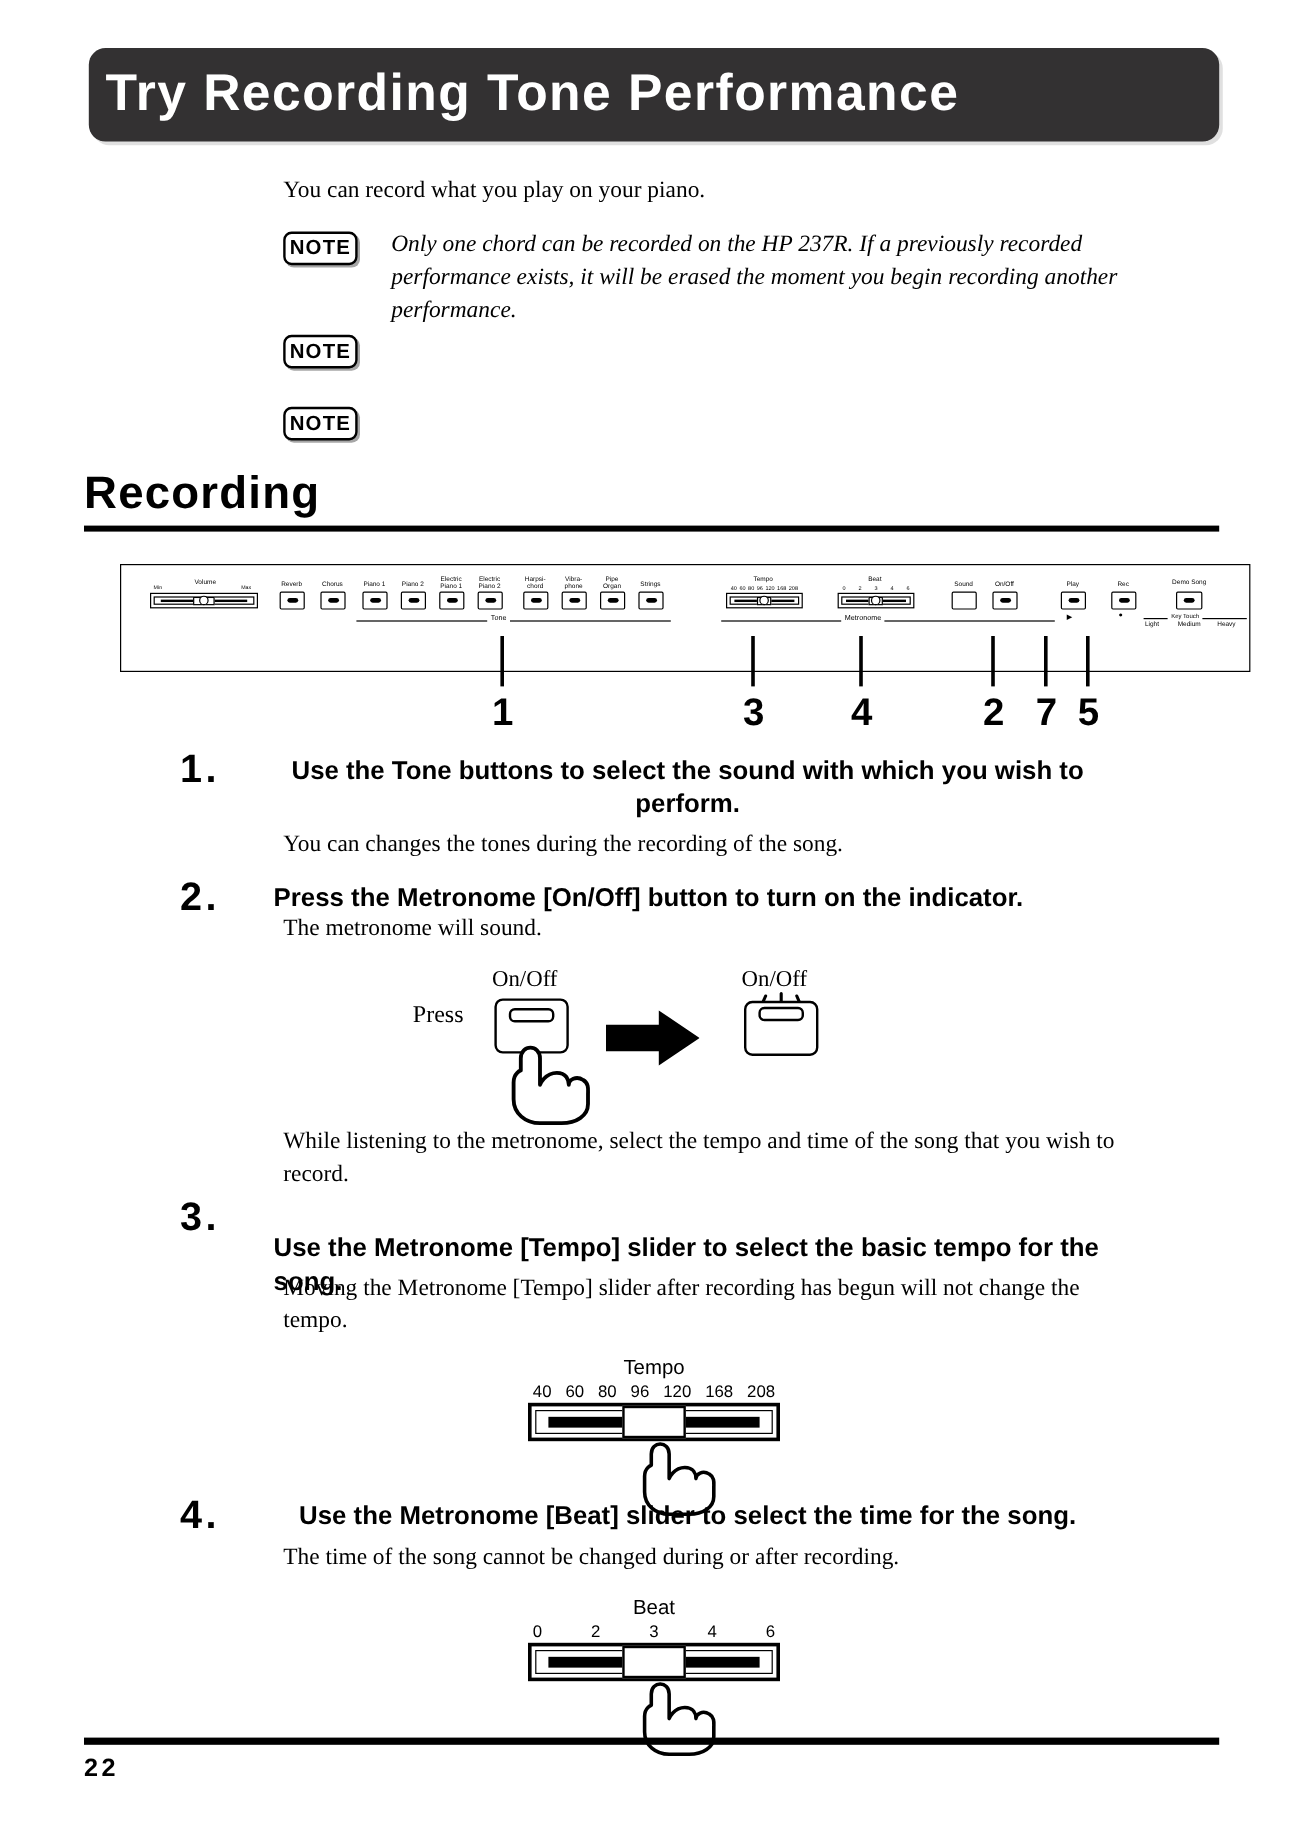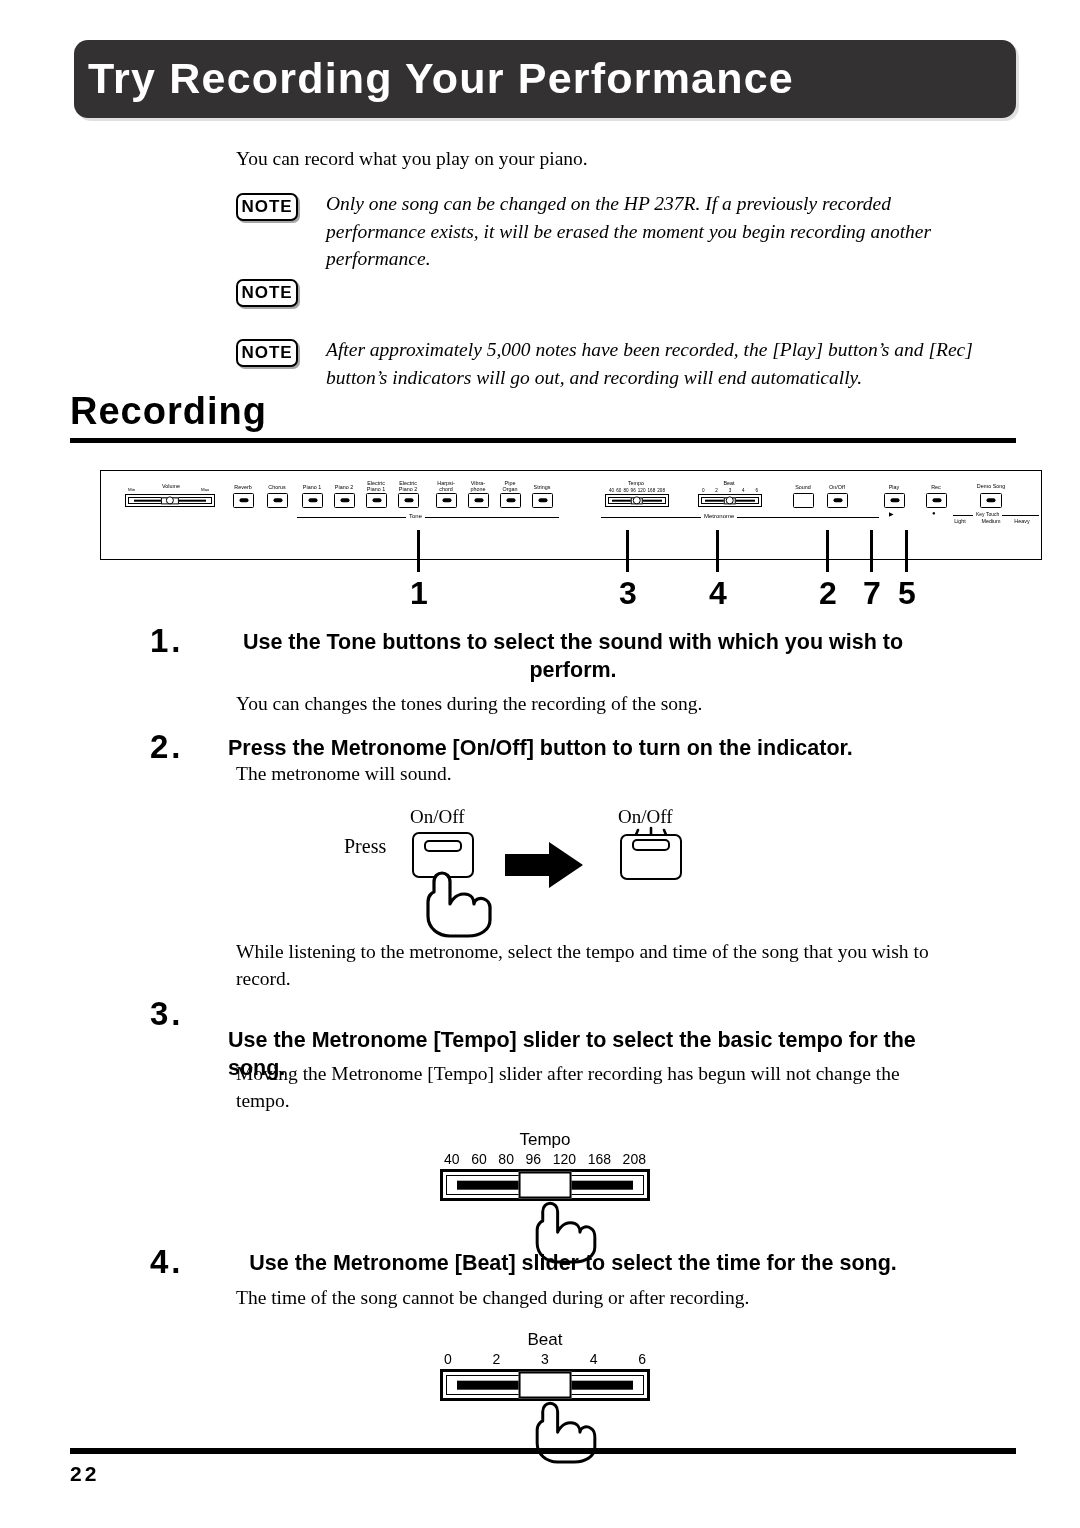--- a/index.html
+++ b/index.html
@@ -357,37 +357,36 @@
     font-family: "Liberation Sans Narrow", "Liberation Sans", sans-serif;
     font-weight: bold;
     font-size: 21px;
     letter-spacing: 3px;
   }
 </style>
 </head>
 <body>
 
 <div class="title-banner">
-  <div class="title-text">Try Recording Your Performance</div>
+  <div class="title-text">Try Recording Tone Performance</div>
 </div>
 
 <div class="intro">You can record what you play on your piano.</div>
 
 <div class="note-row" style="top:190px;">
   <div class="note-badge">NOTE</div>
-  <div class="note-text">Only one song can be changed on the HP 237R. If a previously recorded performance exists, it will be erased the moment you begin recording another performance.</div>
+  <div class="note-text">Only one chord can be recorded on the HP 237R. If a previously recorded performance exists, it will be erased the moment you begin recording another performance.</div>
 </div>
 
 <div class="note-row" style="top:276px;">
   <div class="note-badge">NOTE</div>
 </div>
 
 <div class="note-row" style="top:336px;">
   <div class="note-badge">NOTE</div>
-  <div class="note-text">After approximately 5,000 notes have been recorded, the [Play] button’s and [Rec] button’s indicators will go out, and recording will end automatically.</div>
 </div>
 
 <div class="section-head">Recording</div>
 <div class="section-rule"></div>
 
 <div class="panel-box">
   <div class="panel-inner">
 
     <div class="minmax" style="left:27px; top:16px;">Min</div>
     <div class="pc grp-label" style="left:40px; top:13px; width:60px;">Volume</div>

